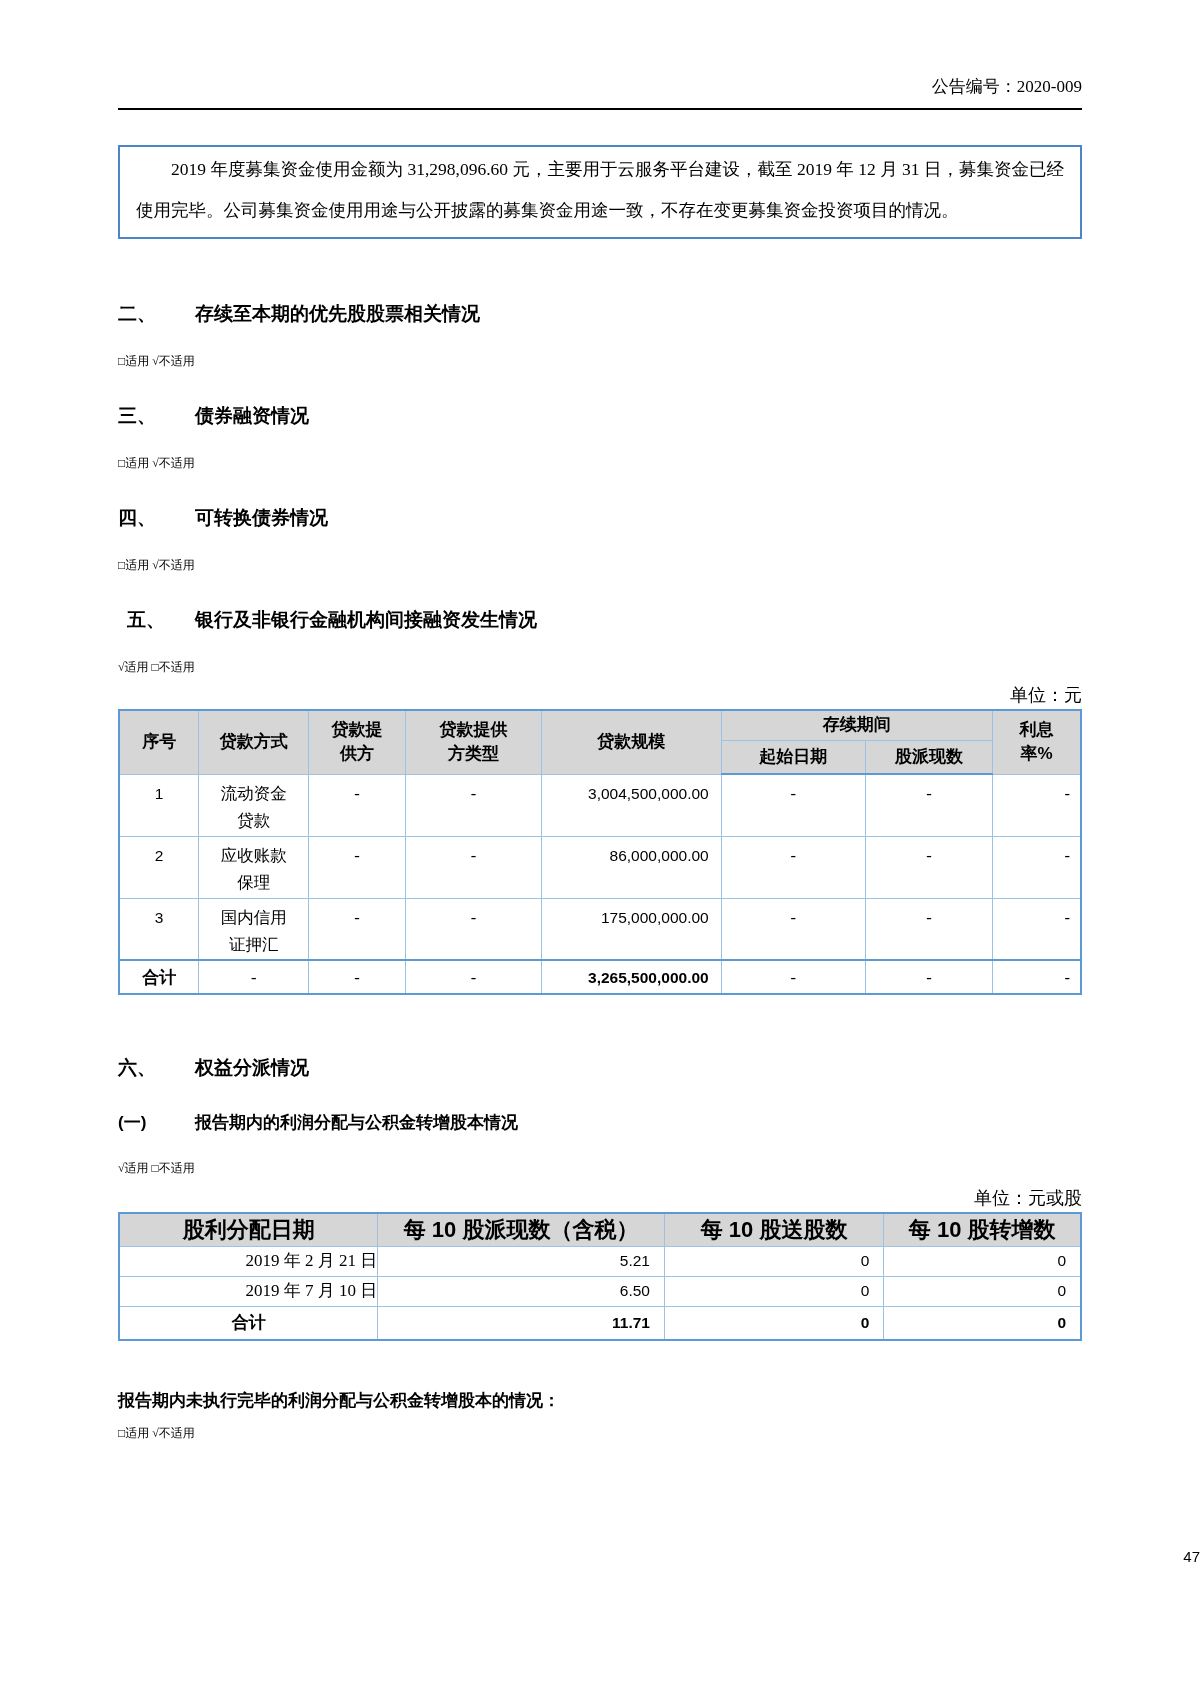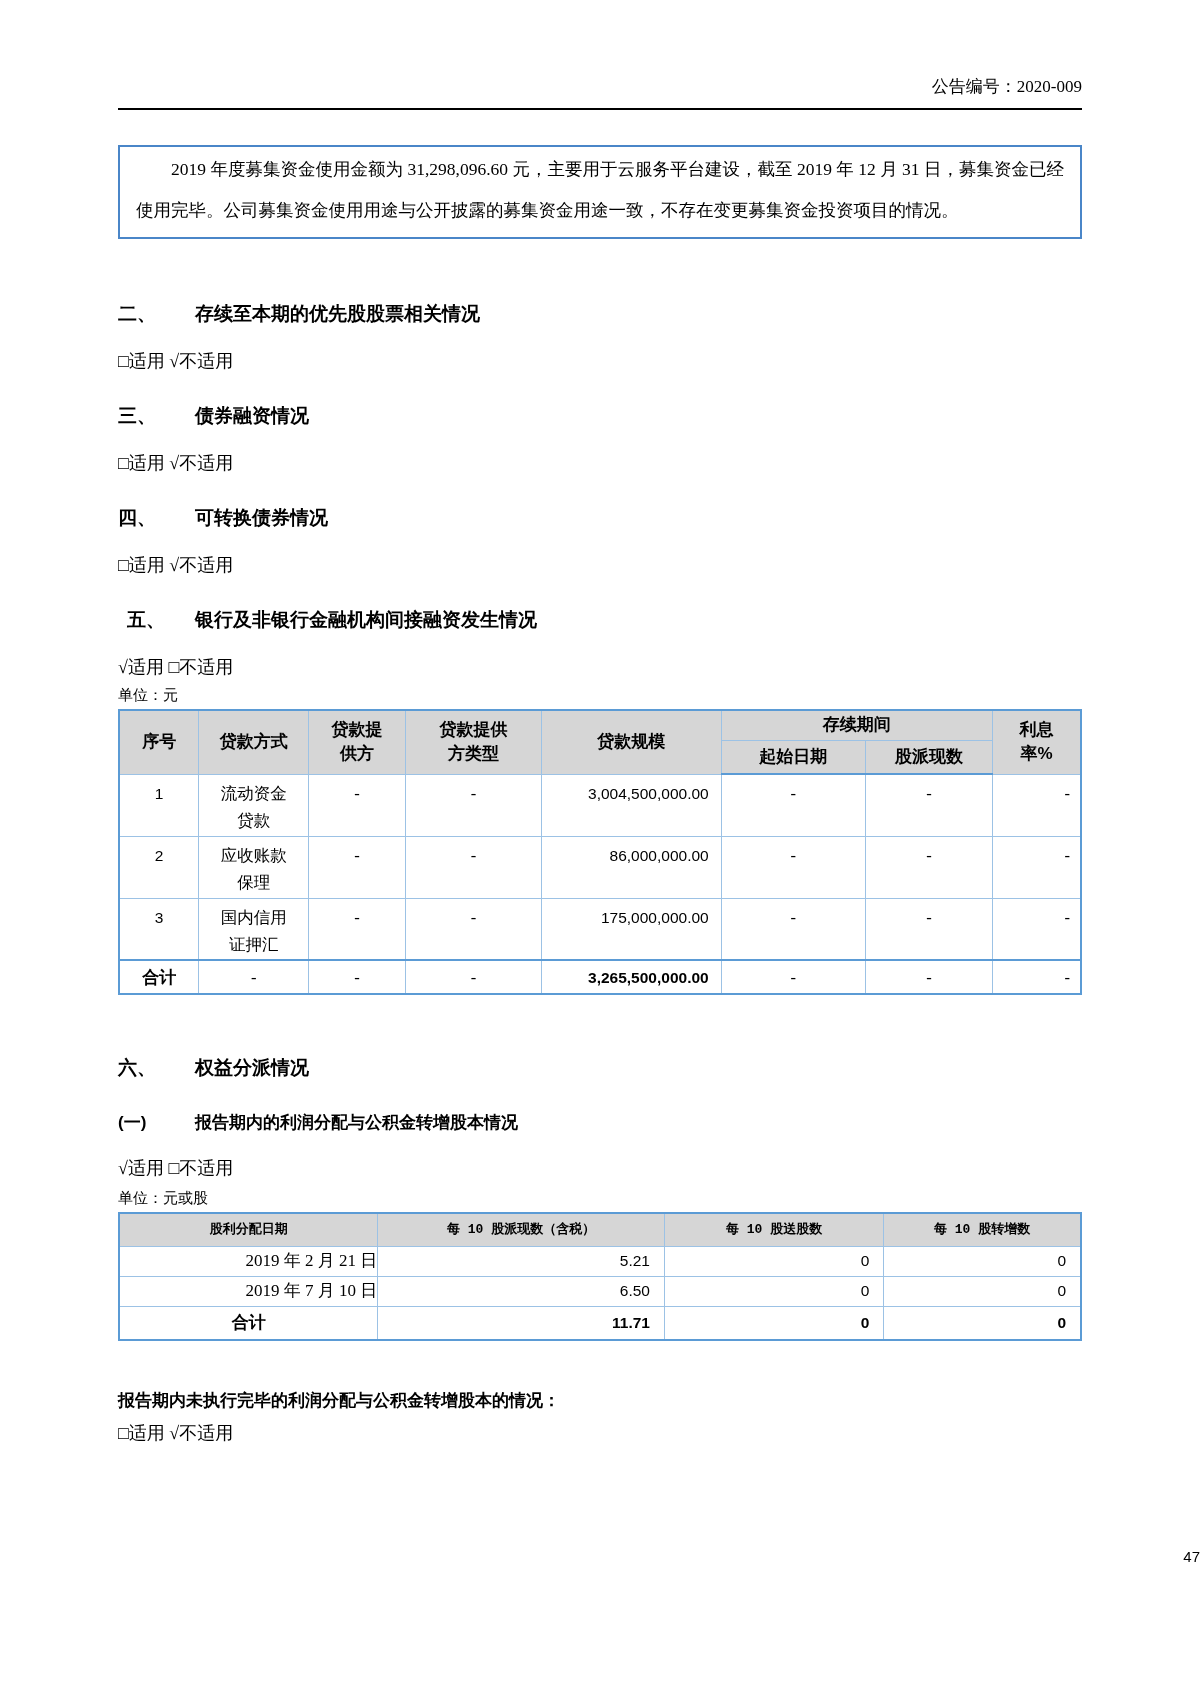--- a/index.html
+++ b/index.html
@@ -31,24 +31,24 @@
   .sec-heading{
     margin-top:30px;display:flex;align-items:baseline;
     font-family:"Liberation Sans","DejaVu Sans",sans-serif;font-weight:bold;
     font-size:19px;line-height:26px;
   }
   .sec-heading.first{margin-top:62px;}
   .sec-heading.sub{font-size:17px;margin-top:30px;line-height:24px;}
   .sec-num{flex:0 0 77px;}
   .sec-num.indent{padding-left:9px;}
 
-  .check-line{margin-top:22px;font-size:18px;line-height:24px;}
+  .check-line{margin-top:22px;font-size:12px;line-height:24px;}
   .check-line.tight{margin-top:8px;}
 
-  .unit-label{margin-top:6px;font-size:15px;line-height:20px;}
+  .unit-label{margin-top:6px;text-align:right;font-size:18px;line-height:20px;}
 
   table{border-collapse:collapse;width:964px;margin-top:4px;table-layout:fixed;}
   table{border:2px solid var(--c-table-outer);}
   th,td{border:1px solid var(--c-table-inner);padding:0;}
   th{
     background:var(--c-header-bg);
     font-family:"Liberation Sans","DejaVu Sans",sans-serif;
     font-weight:bold;font-size:17px;line-height:24px;text-align:center;
     vertical-align:middle;
   }
@@ -69,21 +69,21 @@
   .loan-table .total-row td{
     height:34px;vertical-align:middle;padding-top:0;
     border-top:2px solid var(--c-table-outer);
   }
   .loan-table .total-row .tlabel{
     font-family:"Liberation Sans","DejaVu Sans",sans-serif;font-weight:bold;font-size:17px;
   }
   .loan-table .total-row .bold-num{font-weight:bold;}
 
   
-  .div-table th{height:33px;font-size:13px;font-family:Liberation Mono, monospace;}
+  .div-table th{height:33px;font-size:22px;}
   .div-table td{font-size:17px;line-height:20px;vertical-align:middle;}
   .div-table .data-row td{height:30px;}
   .div-table .date{text-align:right;padding-left:8px;}
   .div-table .val{
     text-align:right;padding-right:14px;
     font-family:"Liberation Sans","DejaVu Sans",sans-serif;font-size:15.5px;
   }
   .div-table .total-row td{height:34px;}
   .div-table .total-row .tlabel{
     text-align:center;font-family:"Liberation Sans","DejaVu Sans",sans-serif;

